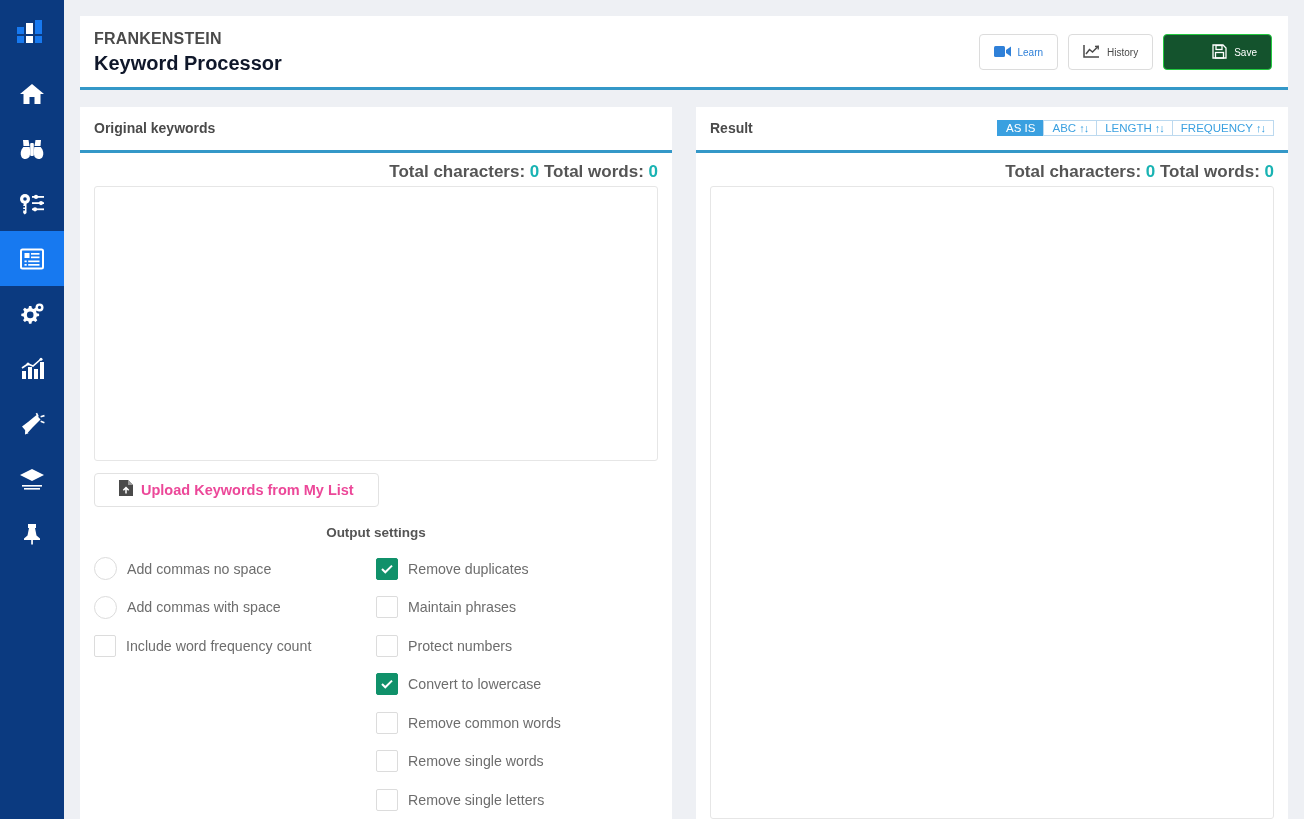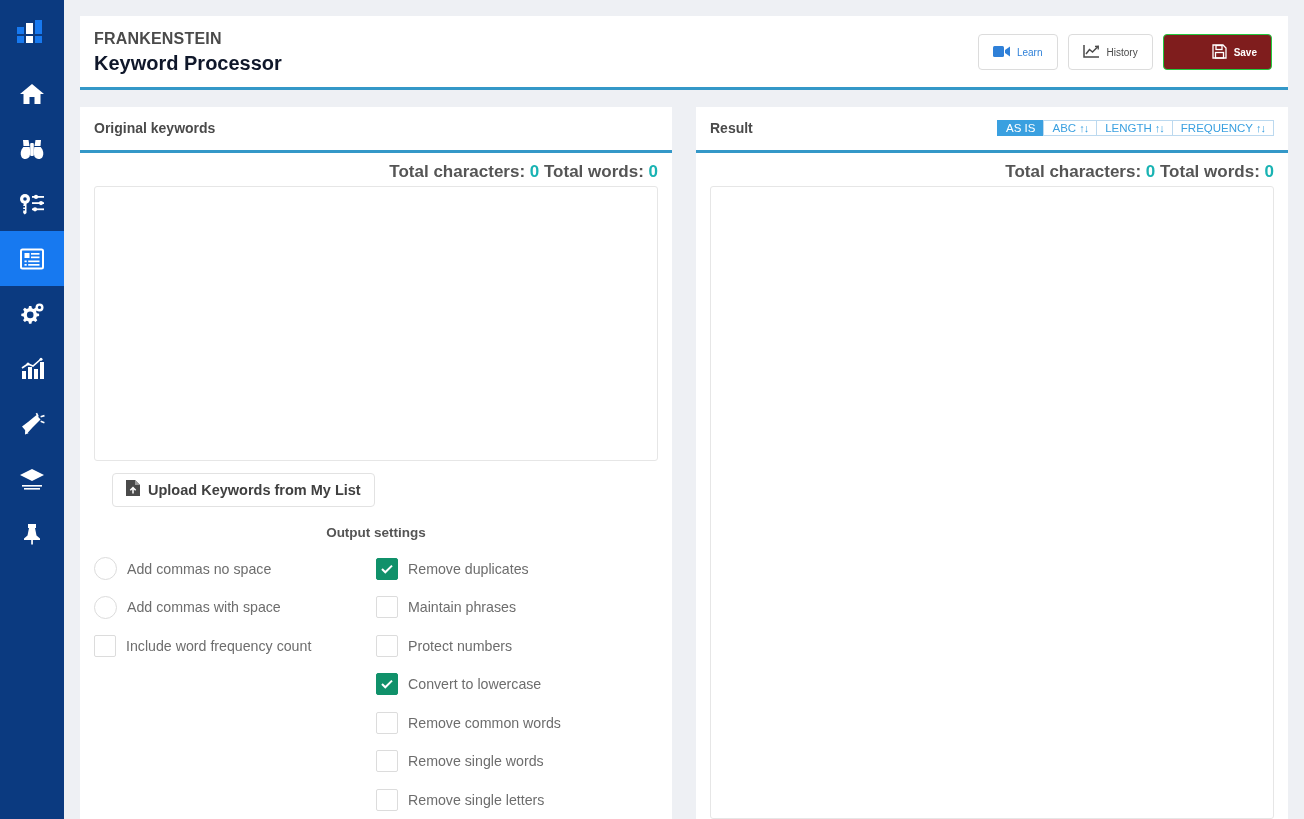--- a/index.html
+++ b/index.html
@@ -61,22 +61,22 @@
     display: inline-flex; align-items: center; gap: 7px;
     height: 36px; padding: 0 14px;
     border: 1px solid #dcdcdc; border-radius: 4px;
     background: #fff; font-size: 10px; cursor: pointer;
     font-family: "Liberation Sans", sans-serif;
     white-space: nowrap;
   }
   .btn-learn { color: #2f80d8; }
   .btn-history { color: #4a4a4a; }
   .btn-save {
-    background: #7f1d1d; border-color: #22c93f; color: #fff;
-    font-weight: bold;
+    background: #14532d; border-color: #22c93f; color: #fff;
+    font-weight: normal;
     padding-left: 48px;
   }
 
   
   .panels {
     display: flex; gap: 24px; margin-top: 17px;
     flex: 1; min-height: 0;
   }
   .panel {
     background: #fff;
@@ -136,26 +136,25 @@
     font-size: 13px;
     padding: 8px;
     color: #444;
   }
   .textarea-left { height: 285px; }
   .textarea-right { flex: 1; min-height: 0; }
 
   .upload-row { margin-top: 12px; }
   .btn-upload {
     display: inline-flex; align-items: center; gap: 8px;
-    height: 34px; padding: 0 13px;
+    height: 34px; padding: 0 24px;
     border: 1px solid #e2e2e2; border-radius: 4px;
-    background: #fff; color: #404040;
+    background: #fff; color: #ec4899;
     font-size: 14.5px; font-weight: bold; cursor: pointer;
     font-family: "Liberation Sans", sans-serif;
-    margin-left: 18px;
   }
 
   
   .settings-title {
     text-align: center;
     font-size: 13.5px; font-weight: bold; color: #555;
     margin-top: 18px; margin-bottom: 10px;
   }
   .settings-cols { display: flex; gap: 0; }
   .settings-col { width: 50%; }

